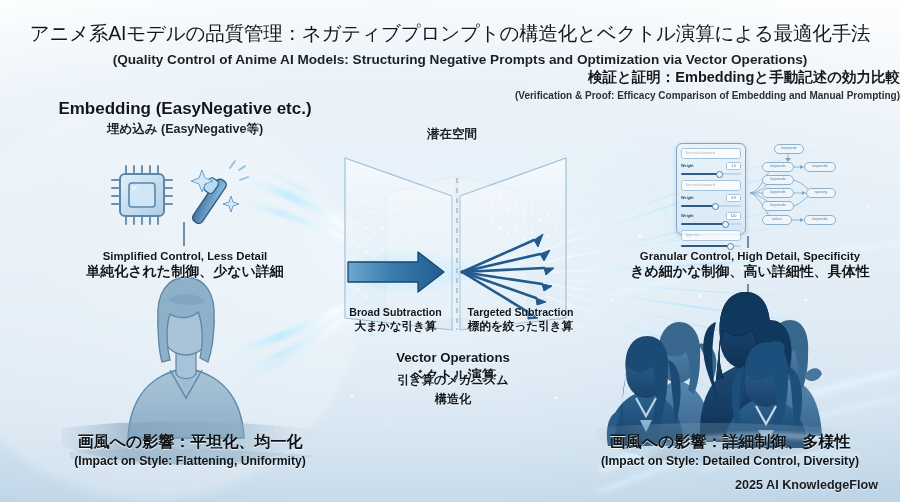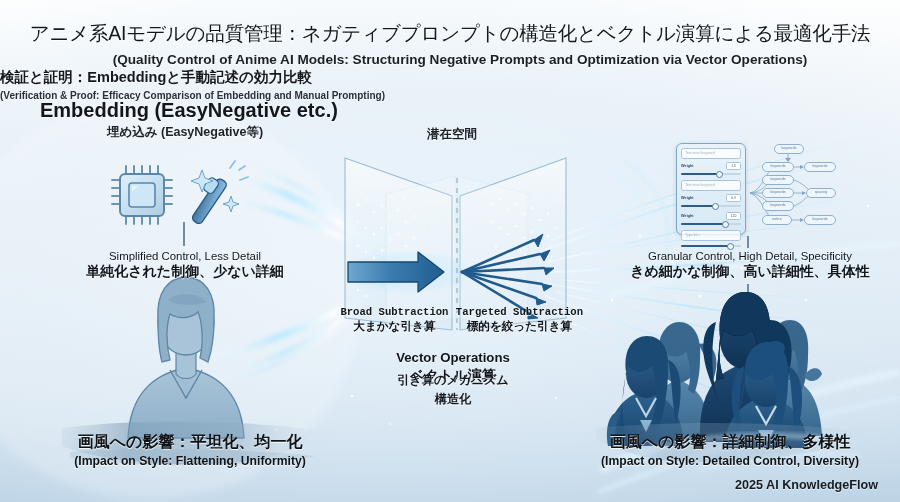--- a/index.html
+++ b/index.html
@@ -29,44 +29,44 @@
   .title-block { position:absolute; left:0; right:0; top:20px; text-align:center; }
   .title-main {
     font-size:19.5px; font-weight:normal; color:#14181c; letter-spacing:-0.2px;
     text-shadow: 0 1px 0 rgba(255,255,255,0.75);
     white-space:nowrap;
   }
   .title-sub {
     margin-top:5px; font-size:13.6px; font-weight:bold; color:#1b2024;
     text-shadow:0 1px 0 rgba(255,255,255,0.7); white-space:nowrap;margin-left:20px;
   }
-  .proof-block { position:absolute; left:0; right:0; top:68px; text-align:left; }
+  .proof-block { position:absolute; left:0; right:0; top:68px; text-align:right; }
   .proof-jp { font-size:14.5px; font-weight:bold; color:#15191d; text-shadow:0 1px 0 rgba(255,255,255,0.7); }
   .proof-en { margin-top:3px; font-size:10px; font-weight:bold; color:#2a3037; text-shadow:0 1px 0 rgba(255,255,255,0.6); }
 
   
   .col-head { position:absolute; text-align:center; }
-  .col-head .h-en { font-size:20px; font-weight:bold; color:#13171b; text-shadow:0 1px 0 rgba(255,255,255,0.8); white-space:nowrap; }
+  .col-head .h-en { font-size:17px; font-weight:bold; color:#13171b; text-shadow:0 1px 0 rgba(255,255,255,0.8); white-space:nowrap; }
   .col-head .h-jp { margin-top:2px; font-size:12.5px; font-weight:bold; color:#1c2228; text-shadow:0 1px 0 rgba(255,255,255,0.7); white-space:nowrap; }
   #head-left   { left:40px;  top:99px;  width:290px; }
   #head-center { left:352px; top:124px; width:200px; }
   #head-right  { left:610px; top:99px;  width:290px; }
 
   
   #icon-row { position:absolute; left:108px; top:158px; width:160px; height:78px; }
 
   
   .mid-label { position:absolute; text-align:center; }
-  .mid-label .ml-en { font-size:11.4px; font-weight:normal; color:#10161b; text-shadow:0 1px 0 rgba(255,255,255,0.8); white-space:nowrap; }
+  .mid-label .ml-en { font-size:11.4px; font-weight:bold; color:#10161b; text-shadow:0 1px 0 rgba(255,255,255,0.8); white-space:nowrap; }
   .mid-label .ml-jp { margin-top:1px; font-size:14px; font-weight:bold; color:#10161b; text-shadow:0 1px 0 rgba(255,255,255,0.8); white-space:nowrap; }
   #label-left  { left:60px;  top:250px; width:250px; }
   #label-right { left:595px; top:250px; width:310px; }
 
   
-  #sub-labels { position:absolute; left:333px; top:306px; width:250px; display:flex;font-family:Liberation Mono, monospace; }
+  #sub-labels { position:absolute; left:333px; top:306px; width:250px; display:flex; }
   #sub-labels > div { flex:1; text-align:center; }
   .sub-en { font-size:10.6px; font-weight:bold; color:#10161b; text-shadow:0 1px 0 rgba(255,255,255,0.85); white-space:nowrap; }
   .sub-jp { margin-top:1px; font-size:11.6px; font-weight:bold; color:#10161b; text-shadow:0 1px 0 rgba(255,255,255,0.85); white-space:nowrap; }
 
   #vecops { position:absolute; left:353px; top:350px; width:200px; text-align:center; }
   .vec-en { font-size:13.2px; font-weight:bold; color:#10161b; text-shadow:0 1px 0 rgba(255,255,255,0.85); }
   .vec-jp { margin-top:2px; font-size:14px; font-weight:bold; color:#10161b; text-shadow:0 1px 0 rgba(255,255,255,0.85); }
   #mech { position:absolute; left:353px; top:372px; width:200px; text-align:center; }
   .mech-1 { font-size:12.2px; font-weight:bold; color:#121a20; text-shadow:0 1px 0 rgba(255,255,255,0.85); }
   .mech-2 { margin-top:2px; font-size:12.2px; font-weight:bold; color:#121a20; text-shadow:0 1px 0 rgba(255,255,255,0.85); }

